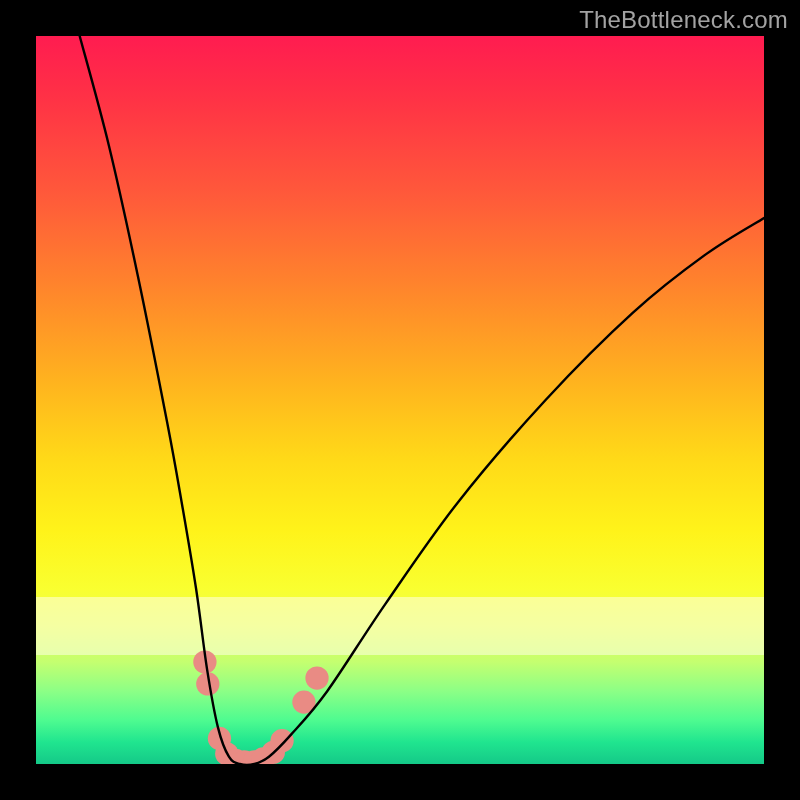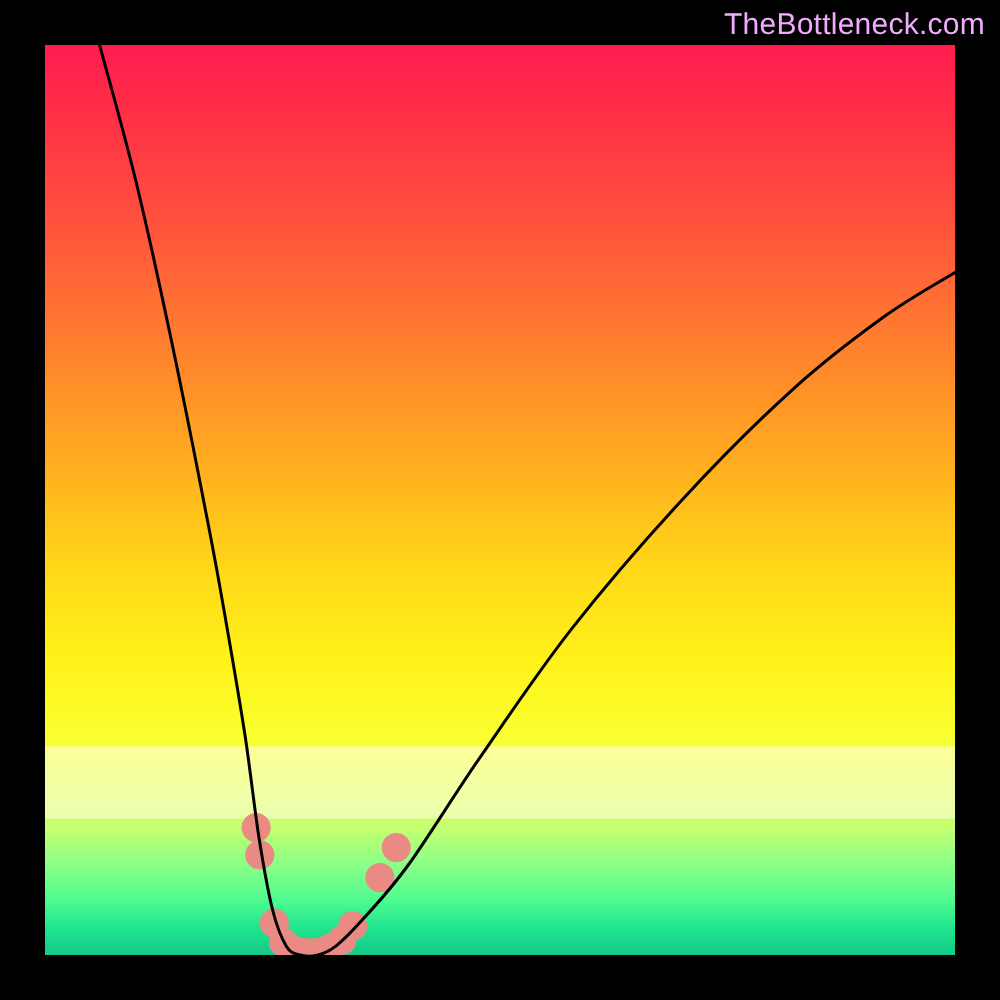--- a/index.html
+++ b/index.html
@@ -53,21 +53,21 @@
     left: 0;
     right: 0;
     top: 77%;
     height: 8%;
     background: rgba(255, 255, 230, 0.55);
   }
   .watermark {
     position: absolute;
     top: 6px;
     right: 12px;
-    color: #f0abfc;
+    color: #a3a3a3;
     font-size: 24px;
     font-weight: 500;
     letter-spacing: 0.2px;
     user-select: none;
   }
   svg.curve {
     position: absolute;
     inset: 0;
     width: 100%;
     height: 100%;

